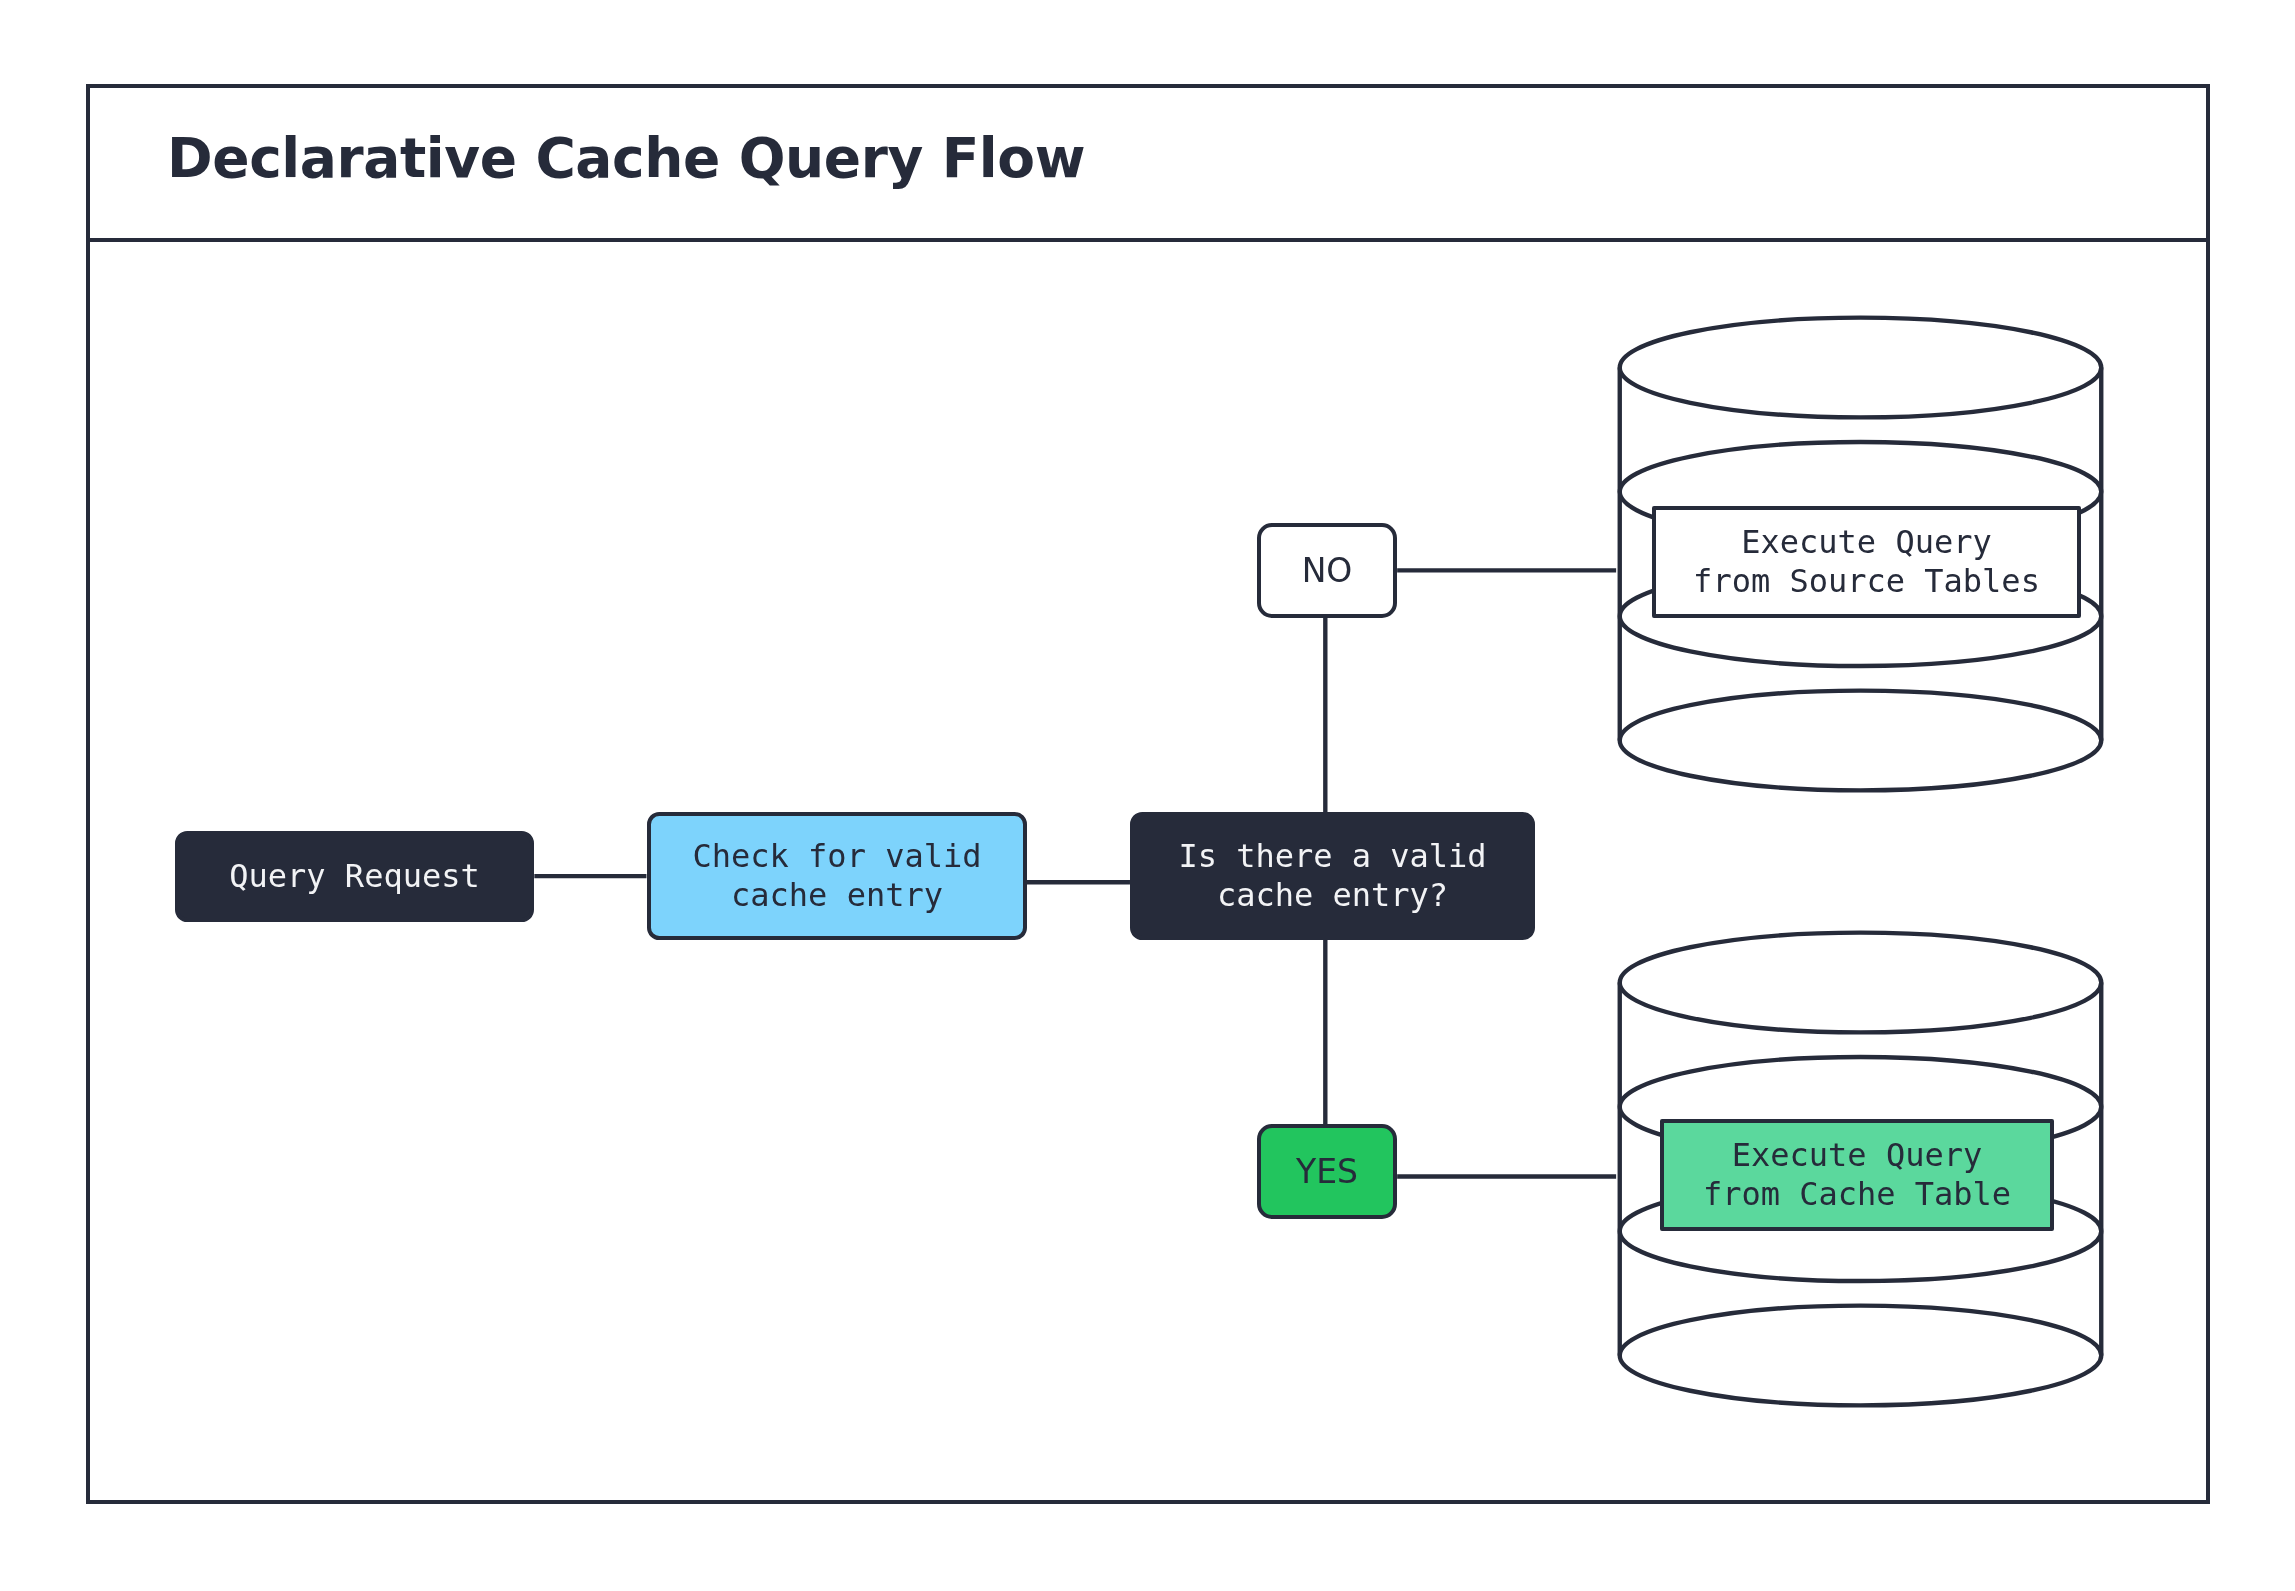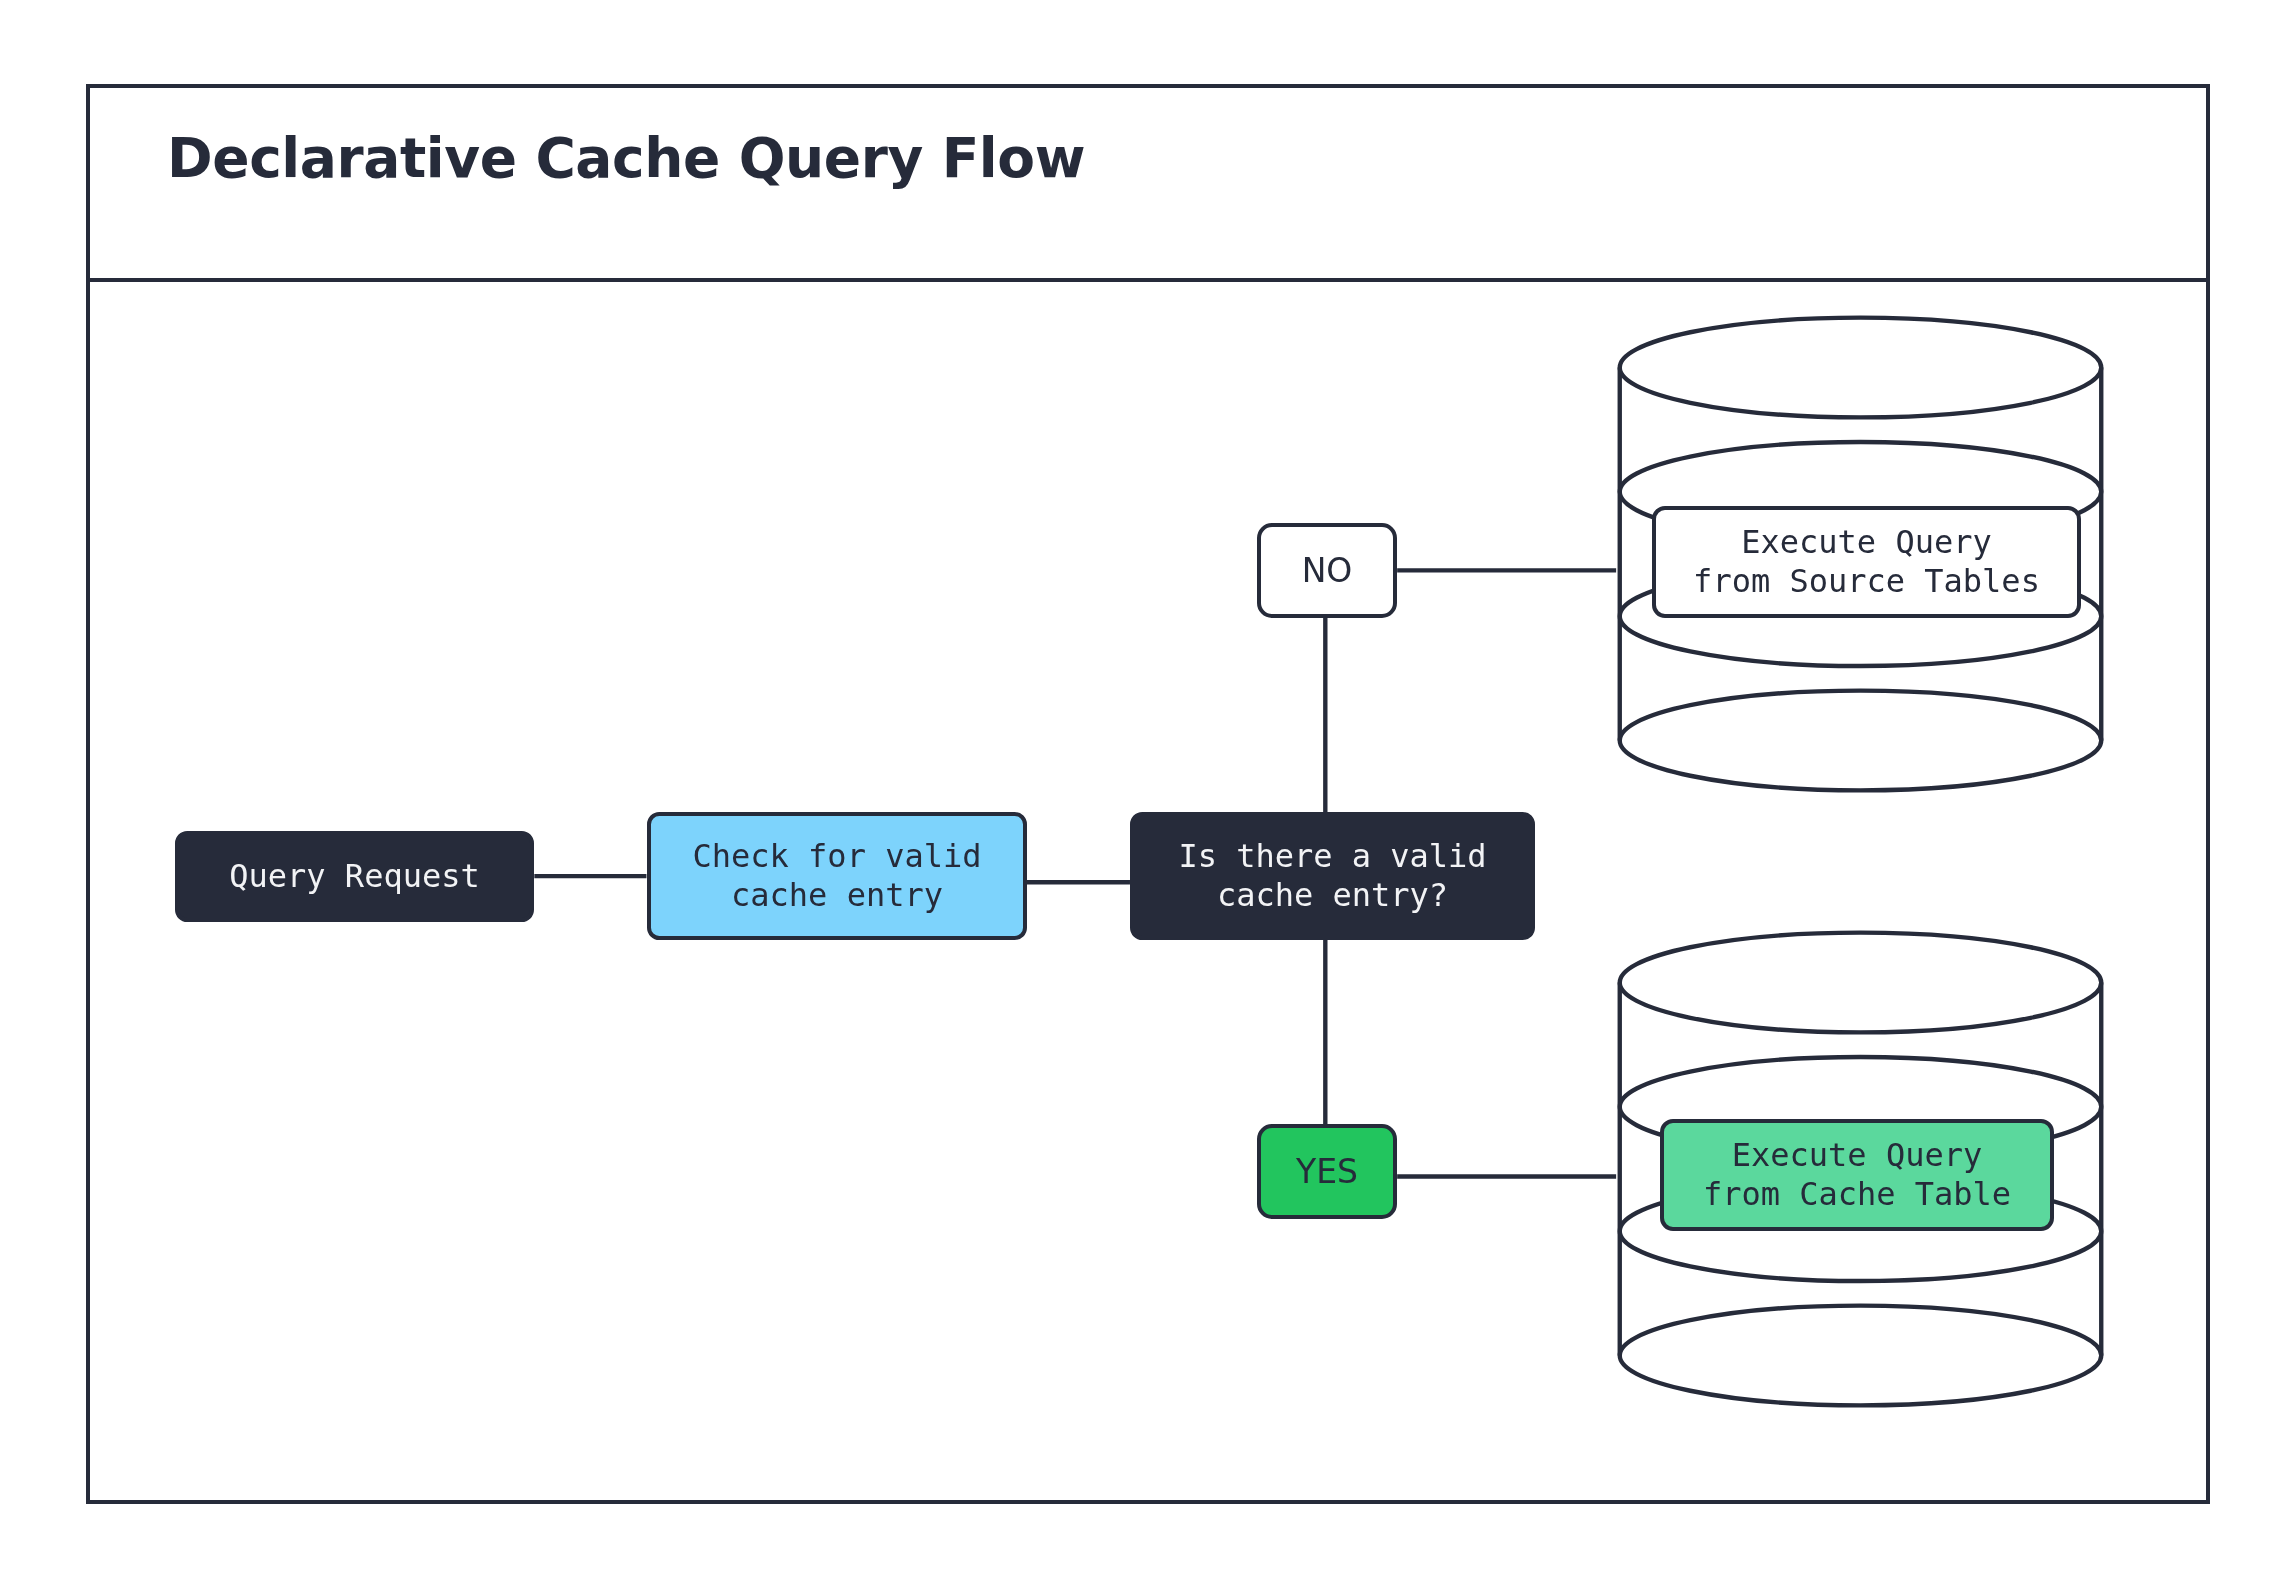--- a/index.html
+++ b/index.html
@@ -30,21 +30,21 @@
     height: 1420px;
     border: 4.4px solid #262b3a;
     box-sizing: border-box;
     background: #ffffff;
   }
   .title-bar {
     position: absolute;
     left: 86px;
     top: 84px;
     width: 2124px;
-    height: 198px;
+    height: 158px;
     box-sizing: border-box;
     border-bottom: 4.4px solid #262b3a;
   }
   .title-text {
     position: absolute;
     left: 81px;
     top: 42px;
     font-family: "DejaVu Sans", sans-serif;
     font-weight: bold;
     font-size: 55px;
@@ -120,21 +120,21 @@
   .db-label {
     position: absolute;
     box-sizing: border-box;
     display: flex;
     align-items: center;
     justify-content: center;
     text-align: center;
     font-family: "DejaVu Sans Mono", monospace;
     font-size: 32px;
     line-height: 1.22;
-    border-radius: 13px;
+    border-radius: 2px;
     border: 4.4px solid #262b3a;
     color: #262b3a;
     white-space: pre-line;
   }
   #db-label-source { left: 1652px; top: 506px;  width: 429px; height: 112px; background: #ffffff; }
   #db-label-cache  { left: 1660px; top: 1119px; width: 394px; height: 112px; background: #5bd89d; }
 </style>
 </head>
 <body>
 

